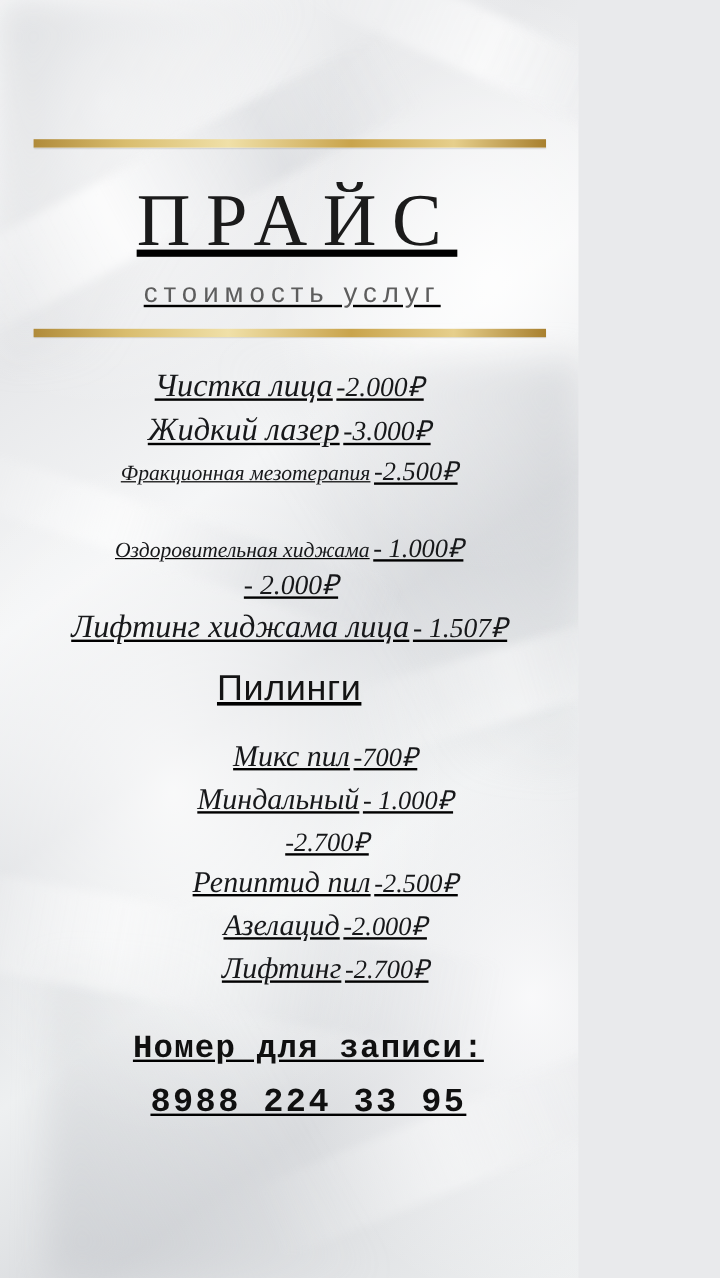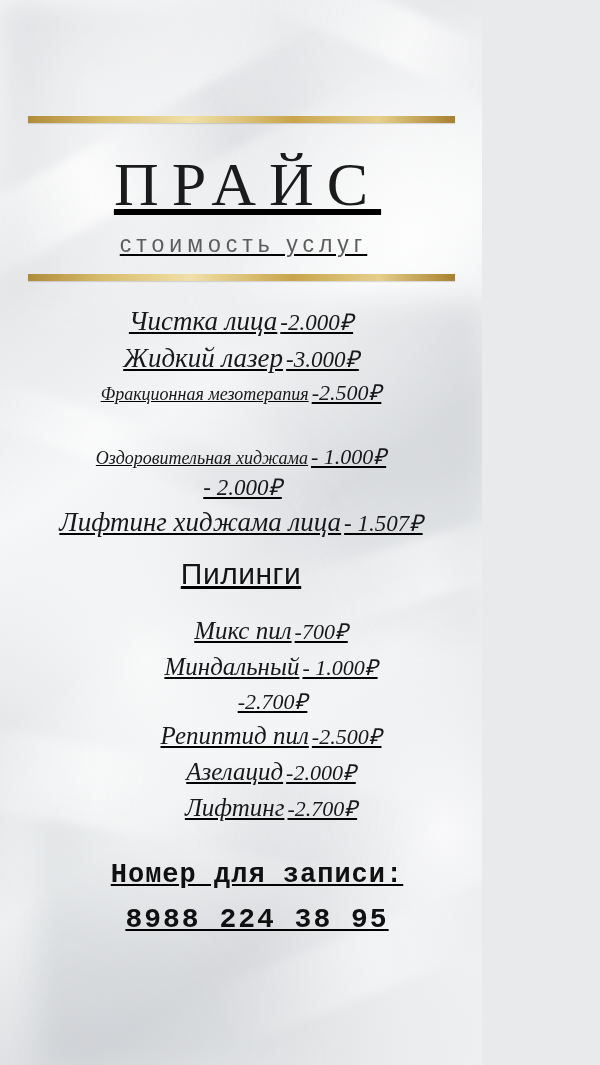--- a/index.html
+++ b/index.html
@@ -217,17 +217,17 @@
         <span class="price">-2.000₽</span>
       </div>
       <div class="row">
         <span class="svc">Лифтинг</span>
         <span class="price">-2.700₽</span>
       </div>
     </div>
 
     <div class="footer">
       <div class="label">Номер для записи:</div>
-      <div class="phone">8988 224 38 95</div>
+      <div class="phone">8988 224 33 95</div>
     </div>
 
   </div>
 </div>
 
 </body></html>

